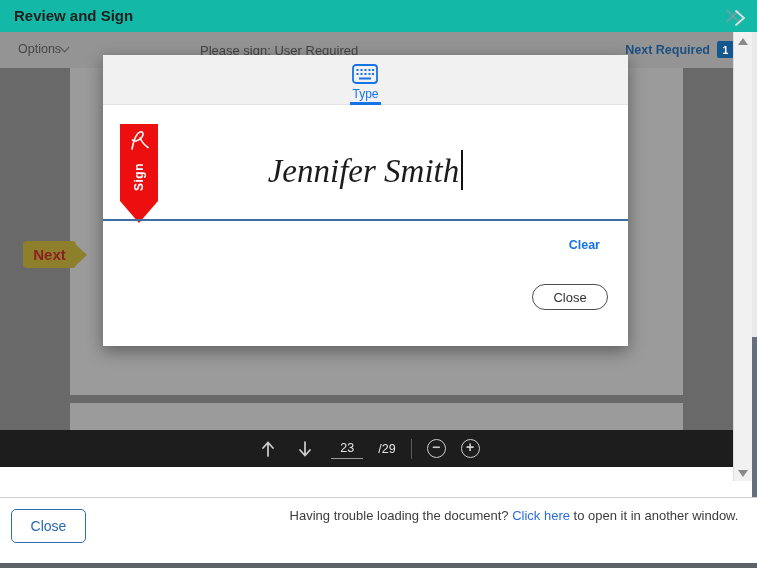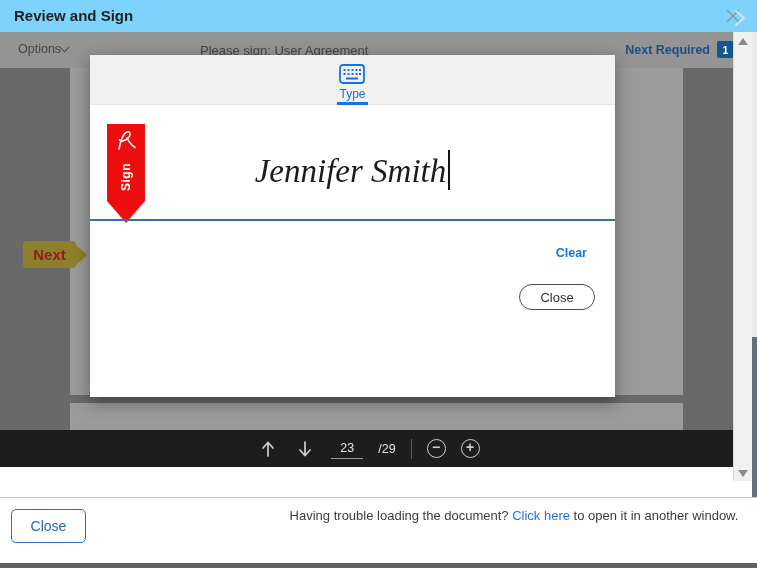--- a/index.html
+++ b/index.html
@@ -1,20 +1,20 @@
 <!DOCTYPE html>
 <html><head>
 <meta charset="utf-8">
 <style>
   * { margin:0; padding:0; box-sizing:border-box; }
   html,body { width:757px; height:568px; font-family:"Liberation Sans", sans-serif; background:#fff; }
   .app { position:relative; width:757px; height:568px; overflow:hidden; background:#fff; }
 
   
-  .titlebar { position:absolute; left:0; top:0; width:757px; height:32px; background:#7dd3fc; }
+  .titlebar { position:absolute; left:0; top:0; width:757px; height:32px; background:#14b8a6; }
   .titlebar .title { position:absolute; left:14px; top:7px; font-size:15px; font-weight:bold; color:#211f1f; }
   .titlebar .close-x { position:absolute; right:12px; top:4px; width:24px; height:24px; cursor:pointer; color:#8e979e; }
 
   
   .toolbar { position:absolute; left:0; top:32px; width:737px; height:36px; background:#949494; }
   .options { position:absolute; left:18px; top:10px; font-size:12.5px; color:#474747; cursor:pointer; display:flex; align-items:center; }
   .chev-down { width:7px; height:7px; border-right:1.6px solid #4f4f4f; border-bottom:1.6px solid #4f4f4f; transform:rotate(45deg); margin-top:-3px; }
   .doc-title { position:absolute; left:200px; top:11px; font-size:13px; color:#454545; }
   .next-required { position:absolute; right:3px; top:9px; display:flex; align-items:center; gap:7px; cursor:pointer; }
   .next-required .nr-label { font-size:12.5px; font-weight:bold; color:#1d4f80;margin-left:8px; }
@@ -47,38 +47,38 @@
 
   
   .scrollbar { position:absolute; left:733px; top:32px; width:19px; height:449px; background:#f1f1f1; border-left:1px solid #dcdcdc; }
   .scroll-up, .scroll-down { position:absolute; left:4px; width:0; height:0; cursor:pointer; }
   .scroll-up { top:6px; border-left:5px solid transparent; border-right:5px solid transparent; border-bottom:7px solid #8a8a8a; }
   .scroll-down { bottom:4px; border-left:5px solid transparent; border-right:5px solid transparent; border-top:7px solid #8a8a8a; }
   .outer-scroll { position:absolute; left:752px; top:32px; width:5px; height:536px; background:#e9e9e9; }
   .outer-thumb { position:absolute; left:0; top:305px; width:5px; height:230px; background:#66707c; }
 
   
-  .modal { position:absolute; left:90px; top:55px; width:525px; height:342px; background:#fff; box-shadow:0 5px 16px rgba(0,0,0,.4); }
+  .modal { position:absolute; left:103px; top:55px; width:525px; height:291px; background:#fff; box-shadow:0 5px 16px rgba(0,0,0,.4); }
   .modal-header { position:absolute; left:0; top:0; width:100%; height:50px; background:#f1f1f1; border-bottom:1px solid #e3e3e3; display:flex; justify-content:center; gap:12px; }
   .tab { display:flex; flex-direction:column; align-items:center; justify-content:flex-end; padding:6px 4px 0 4px; cursor:pointer; position:relative; height:50px; }
   .tab .tab-label { font-size:12px; margin-top:3px; padding-bottom:4px; }
   .tab.active .tab-label { color:#1473e6; }
   .tab.active::after { content:''; position:absolute; bottom:0; left:2px; right:2px; height:3px; background:#1473e6; }
   .tab.inactive .tab-label { color:#5f5f5f; }
 
   .ribbon { position:absolute; left:17px; top:69px; width:38px; height:77px; background:#ed0f0f; }
   .ribbon::after { content:''; position:absolute; top:100%; left:0; border-left:19px solid transparent; border-right:19px solid transparent; border-top:22px solid #ed0f0f; }
   .ribbon .logo { position:absolute; left:7px; top:5px; }
   .ribbon .ribbon-label { position:absolute; left:0; top:46px; width:38px; text-align:center; color:#fff; font-size:12px; font-weight:bold; transform:rotate(-90deg); letter-spacing:.5px; }
 
   .sig-area { position:absolute; left:0; top:95px; width:100%; height:70px; text-align:center; cursor:text; }
   .sig-text { font-family:Liberation Serif, serif; font-style:italic; font-size:33px; color:#1c1c1c; }
   .caret { display:inline-block; width:2px; height:40px; background:#111; vertical-align:-8px; margin-left:2px; }
   .sig-line { position:absolute; left:0; right:0; top:164px; border-top:2px solid #3c6e9f; }
-  .clear-link { position:absolute; right:28px; top:183px; font-size:12.5px; font-weight:bold; color:#1473e6; cursor:pointer;margin-top:8px; }
+  .clear-link { position:absolute; right:28px; top:183px; font-size:12.5px; font-weight:bold; color:#1473e6; cursor:pointer; }
 
   .modal-btns { position:absolute; right:20px; top:229px; display:flex; gap:10px; }
   .btn-close { width:76px; height:26px; border:1.5px solid #4d4d4d; border-radius:14px; background:#fff; color:#323232; font-size:13px; display:flex; align-items:center; justify-content:center; cursor:pointer; }
   .btn-apply { width:74px; height:26px; border:none; border-radius:14px; background:#1473e6; color:#fff; font-weight:bold; font-size:13px; display:flex; align-items:center; justify-content:center; cursor:pointer; }
 
   
   .footer { position:absolute; left:0; top:497px; width:757px; height:66px; background:#fff; border-top:1px solid #cfcfcf; }
   .footer-close { position:absolute; left:11px; top:11px; width:75px; height:34px; background:#fff; border:1.5px solid #2f6db4; border-radius:5px; color:#2668ad; font-size:14px; display:flex; align-items:center; justify-content:center; cursor:pointer; }
   .trouble { position:absolute; right:8px; top:9px; width:470px; text-align:center; font-size:13px; color:#3c3c3c; line-height:18px; }
   .trouble a { color:#2a6ee0; text-decoration:none; cursor:pointer; }
@@ -98,21 +98,21 @@
           <path d="M6 6 L18 18 M18 6 L6 18" stroke="currentColor" stroke-width="1.4" fill="none"></path>
         </svg>
     </div>
   </div>
 
   <div class="toolbar">
     <div class="options">
       <span>Options</span>
       <span class="chev-down"></span>
     </div>
-    <div class="doc-title">Please sign: User Agreement</div>
+    <div class="doc-title">Please sign: User Required</div>
     <div class="next-required">
       <span class="nr-label">Next Required</span>
       <span class="nr-badge">1</span>
     </div>
   </div>
 
   <div class="viewer"></div>
   <div class="page-23"></div>
   <div class="page-num">23</div>
   <div class="page-24"></div>

